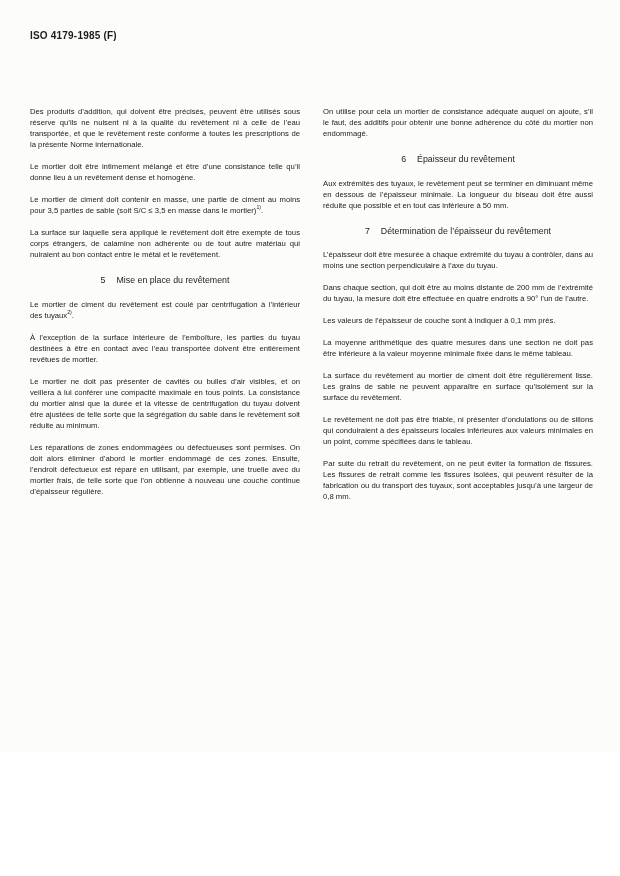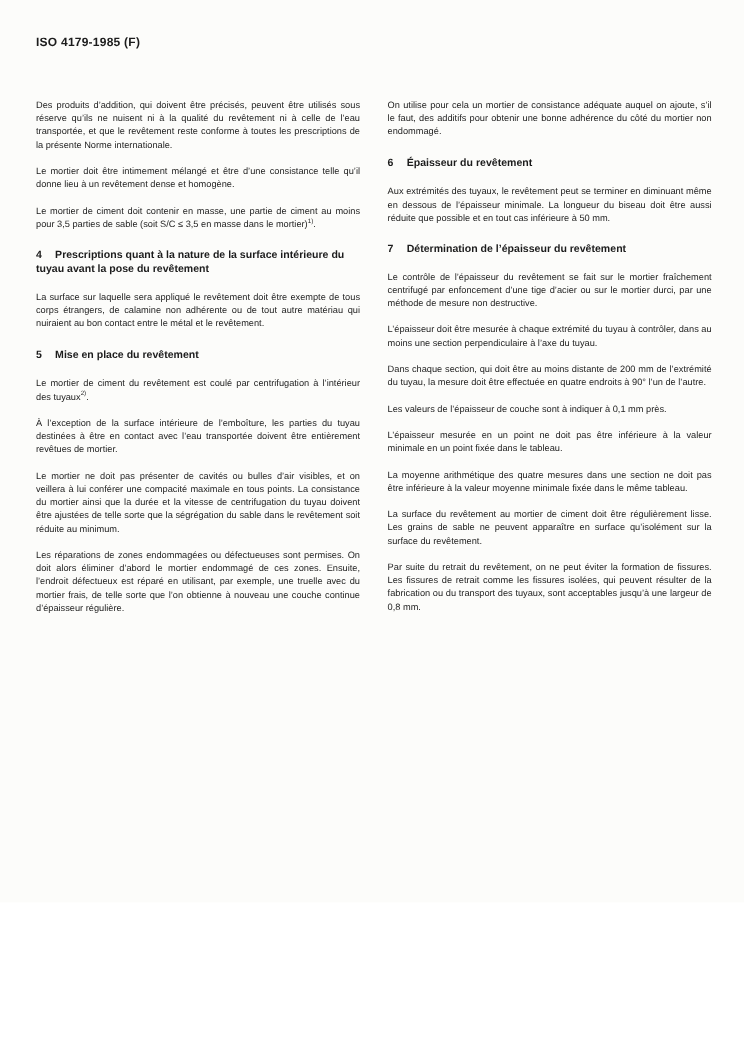--- a/index.html
+++ b/index.html
@@ -31,28 +31,29 @@
     width: 563px;
     display: flex;
     gap: 23px;
   }
   .col {
     flex: 1 1 0;
     font-size: 7.7px;
     line-height: 11px;
     text-align: justify;
     hyphens: auto;
+    margin-top: 24px;
     -webkit-hyphens: auto;
   }
   .para { margin-bottom: 11px; }
   .section {
     font-size: 8.8px;
     line-height: 11.5px;
-    font-weight: 700;
-    text-align: left;
+    font-weight: 400;
+    text-align: center;
     margin: 15px 0 12px 0;
   }
   .h-num { margin-right: 11px; }
   .fnref {
     font-size: 5.2px;
     vertical-align: super;
     line-height: 0;
   }
   .footnote-rule {
     position: absolute;
@@ -86,41 +87,39 @@
 <div class="page">
 
   <div class="doc-header">ISO 4179-1985 (F)</div>
 
   <div class="columns">
 
     <div class="col">
       <p class="para">Des produits d’addition, qui doivent être précisés, peuvent être utilisés sous réserve qu’ils ne nuisent ni à la qualité du revêtement ni à celle de l’eau transportée, et que le revêtement reste conforme à toutes les prescriptions de la présente Norme internationale.</p>
       <p class="para">Le mortier doit être intimement mélangé et être d’une consistance telle qu’il donne lieu à un revêtement dense et homogène.</p>
       <p class="para"><span>Le mortier de ciment doit contenir en masse, une partie de ciment au moins pour 3,5 parties de sable (soit S/C ≤ 3,5 en masse dans le mortier)</span><sup class="fnref">1)</sup><span>.</span></p>
-      <h2 class="section"><span class="h-num">4</span><span class="h-title">Prescriptions quant à la nature de la surface intérieure du tuyau avant la pose du revêtement</span></h2>
       <p class="para">La surface sur laquelle sera appliqué le revêtement doit être exempte de tous corps étrangers, de calamine non adhérente ou de tout autre matériau qui nuiraient au bon contact entre le métal et le revêtement.</p>
       <h2 class="section"><span class="h-num">5</span><span class="h-title">Mise en place du revêtement</span></h2>
       <p class="para"><span>Le mortier de ciment du revêtement est coulé par centrifugation à l’intérieur des tuyaux</span><sup class="fnref">2)</sup><span>.</span></p>
       <p class="para">À l’exception de la surface intérieure de l’emboîture, les parties du tuyau destinées à être en contact avec l’eau transportée doivent être entièrement revêtues de mortier.</p>
       <p class="para">Le mortier ne doit pas présenter de cavités ou bulles d’air visibles, et on veillera à lui conférer une compacité maximale en tous points. La consistance du mortier ainsi que la durée et la vitesse de centrifugation du tuyau doivent être ajustées de telle sorte que la ségrégation du sable dans le revêtement soit réduite au minimum.</p>
       <p class="para">Les réparations de zones endommagées ou défectueuses sont permises. On doit alors éliminer d’abord le mortier endommagé de ces zones. Ensuite, l’endroit défectueux est réparé en utilisant, par exemple, une truelle avec du mortier frais, de telle sorte que l’on obtienne à nouveau une couche continue d’épaisseur régulière.</p>
     </div>
 
     <div class="col">
       <p class="para">On utilise pour cela un mortier de consistance adéquate auquel on ajoute, s’il le faut, des additifs pour obtenir une bonne adhérence du côté du mortier non endommagé.</p>
       <h2 class="section"><span class="h-num">6</span><span class="h-title">Épaisseur du revêtement</span></h2>
       <p class="para">Aux extrémités des tuyaux, le revêtement peut se terminer en diminuant même en dessous de l’épaisseur minimale. La longueur du biseau doit être aussi réduite que possible et en tout cas inférieure à 50 mm.</p>
       <h2 class="section"><span class="h-num">7</span><span class="h-title">Détermination de l’épaisseur du revêtement</span></h2>
-      <p class="para">Le contrôle de l’épaisseur du revêtement se fait sur le mortier fraîchement centrifugé par enfoncement d’une tige d’acier ou sur le mortier durci, par une méthode de mesure non destructive.</p>
       <p class="para">L’épaisseur doit être mesurée à chaque extrémité du tuyau à contrôler, dans au moins une section perpendiculaire à l’axe du tuyau.</p>
       <p class="para">Dans chaque section, qui doit être au moins distante de 200 mm de l’extrémité du tuyau, la mesure doit être effectuée en quatre endroits à 90° l’un de l’autre.</p>
       <p class="para">Les valeurs de l’épaisseur de couche sont à indiquer à 0,1 mm près.</p>
-      <p class="para">L’épaisseur mesurée en un point ne doit pas être inférieure à la valeur minimale en un point fixée dans le tableau.</p>
       <p class="para">La moyenne arithmétique des quatre mesures dans une section ne doit pas être inférieure à la valeur moyenne minimale fixée dans le même tableau.</p>
       <p class="para">La surface du revêtement au mortier de ciment doit être régulièrement lisse. Les grains de sable ne peuvent apparaître en surface qu’isolément sur la surface du revêtement.</p>
+      <p class="para">Le revêtement ne doit pas être friable, ni présenter d’ondulations ou de sillons qui conduiraient à des épaisseurs locales inférieures aux valeurs minimales en un point, comme spécifiées dans le tableau.</p>
       <p class="para">Par suite du retrait du revêtement, on ne peut éviter la formation de fissures. Les fissures de retrait comme les fissures isolées, qui peuvent résulter de la fabrication ou du transport des tuyaux, sont acceptables jusqu’à une largeur de 0,8 mm.</p>
     </div>
 
   </div>
 
   <div class="footnote-rule"></div>
 
   <div class="footnotes">
     <div class="footnote">
       <span class="fn-marker">1)</span>

